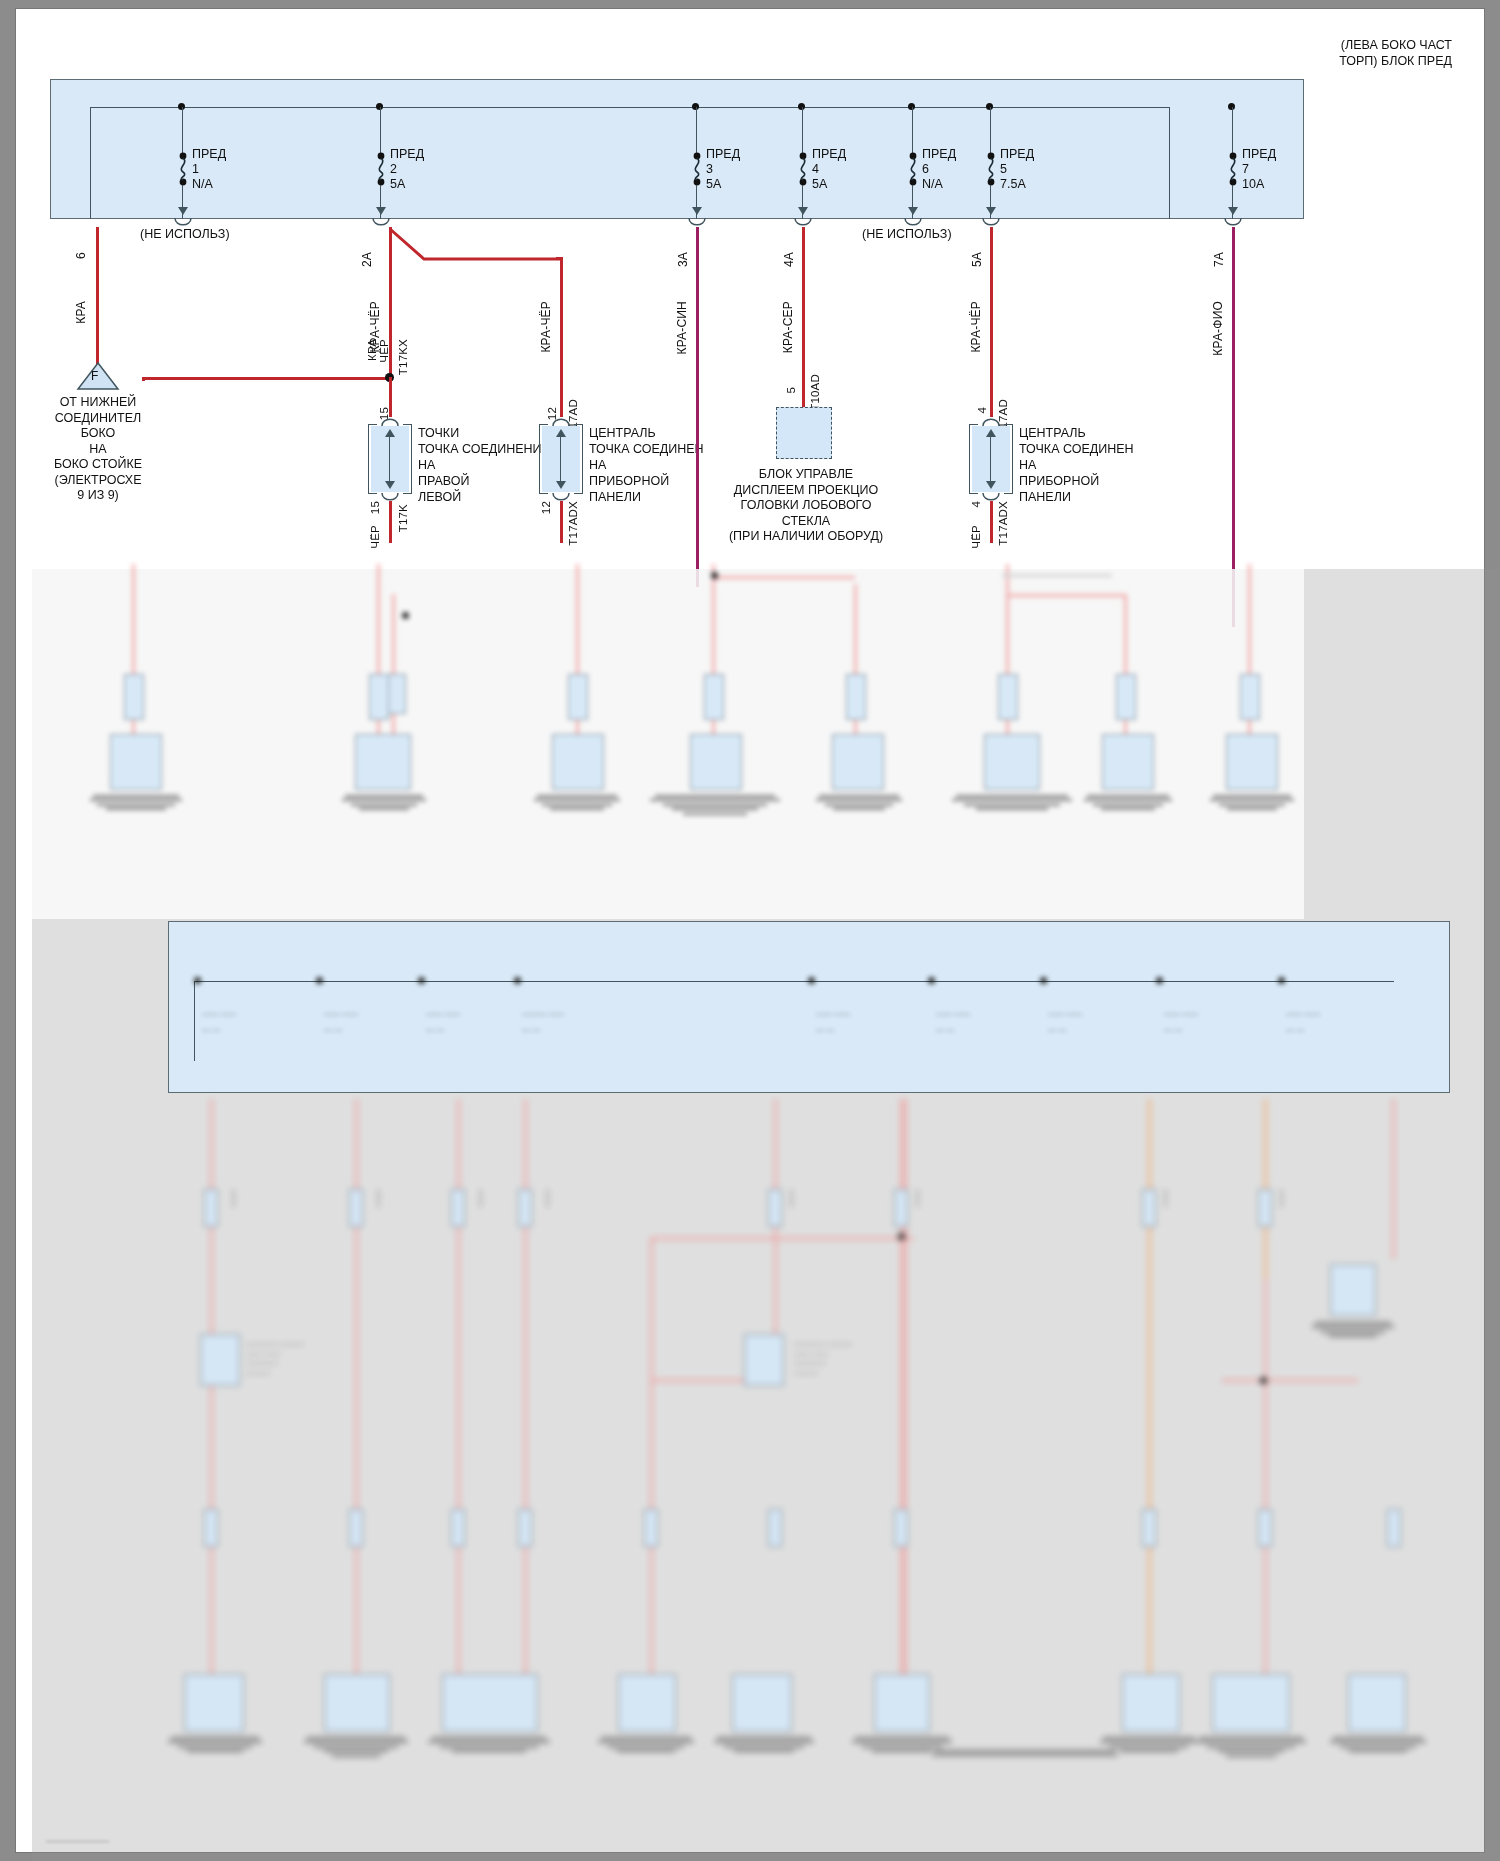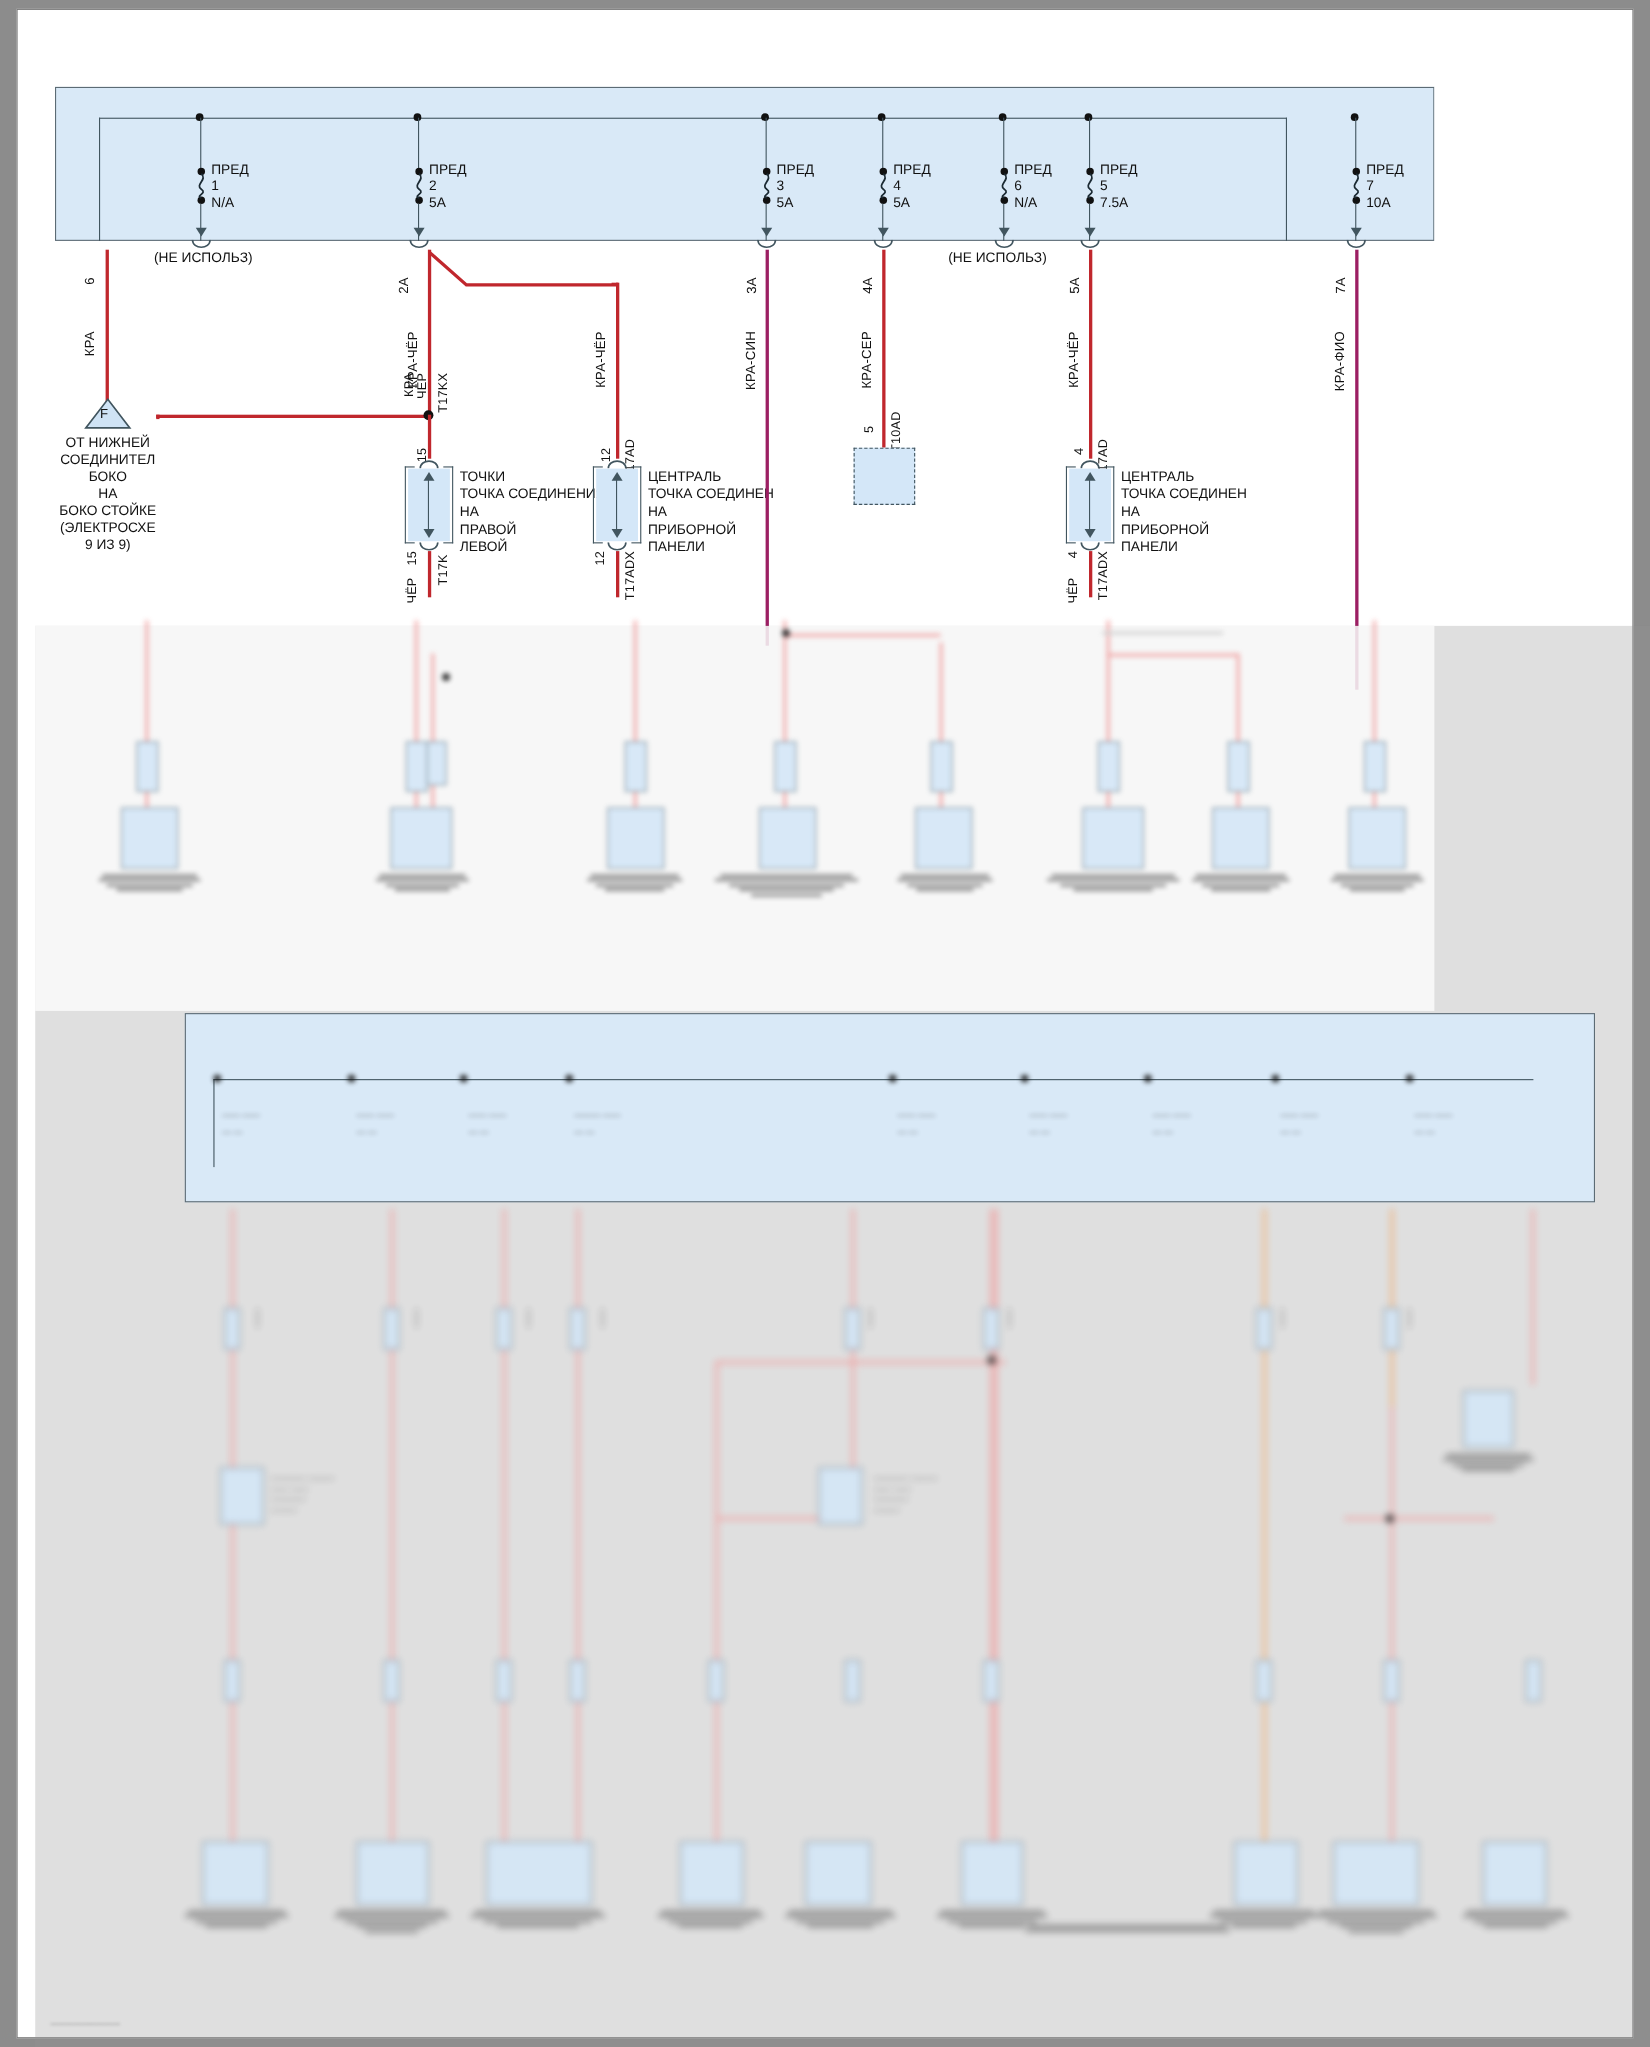--- a/index.html
+++ b/index.html
@@ -166,20 +166,24 @@
     color: #666;
     filter: blur(1.4px);
   }
 </style>
 </head>
 <body>
 
 <div id="page">
   <div class="sheet">
 
+    <div class="rtext" style="right:32px; top:28px; width:400px;">
+      <div>(ЛЕВА БОКО ЧАСТ</div>
+      <div>ТОРП) БЛОК ПРЕД</div>
+    </div>
 
     <div class="module" style="left:34px; top:70px; width:1254px; height:140px;"></div>
 
     <div class="wire w-dark h1" style="left:74px; top:98px; width:1080px;"></div>
     <div class="wire w-dark v1" style="left:74px; top:98px; height:112px;"></div>
     <div class="wire w-dark v1" style="left:1153px; top:98px; height:112px;"></div>
 
     <div class="dot sm" style="left:162px; top:94px;"></div>
     <div class="dot sm" style="left:360px; top:94px;"></div>
     <div class="dot sm" style="left:676px; top:94px;"></div>
@@ -399,20 +403,27 @@
     <div class="vtext" style="left:660px; top:243px;">3A</div>
     <div class="wire w-purple v3" style="left:680px; top:218px; height:360px;"></div>
     <div class="vtext" style="left:659px; top:292px;">КРА-СИН</div>
 
     <div class="vtext" style="left:766px; top:243px;">4A</div>
     <div class="wire w-red v3" style="left:786px; top:218px; height:180px;"></div>
     <div class="vtext" style="left:765px; top:292px;">КРА-СЕР</div>
     <div class="vtext" style="left:769px; top:378px; font-size:11.5px;">5</div>
     <div class="vtext" style="left:793px; top:365px; font-size:11.5px;">T10AD</div>
     <div class="dashed" style="left:760px; top:398px; width:56px; height:52px;"></div>
+    <div class="ctext" style="left:690px; top:458px; width:200px;">
+      <div>БЛОК УПРАВЛЕ</div>
+      <div>ДИСПЛЕЕМ ПРОЕКЦИО</div>
+      <div>ГОЛОВКИ ЛОБОВОГО</div>
+      <div>СТЕКЛА</div>
+      <div>(ПРИ НАЛИЧИИ ОБОРУД)</div>
+    </div>
 
     <div class="vtext" style="left:954px; top:243px;">5A</div>
     <div class="wire w-red v3" style="left:974px; top:218px; height:190px;"></div>
     <div class="vtext" style="left:953px; top:292px;">КРА-ЧЁР</div>
     <div class="vtext" style="left:960px; top:398px; font-size:11.5px;">4</div>
     <div class="vtext" style="left:981px; top:390px; font-size:11.5px;">T17AD</div>
     <svg class="cup" style="left:965px; top:406px;" viewBox="0 0 20 11">
       <path d="M2 11 C2 2, 18 2, 18 11" stroke="#41555f" stroke-width="1.5" fill="none"></path>
     </svg>
     <div class="splice" style="left:956px; top:417px; width:38px; height:66px;"></div>

